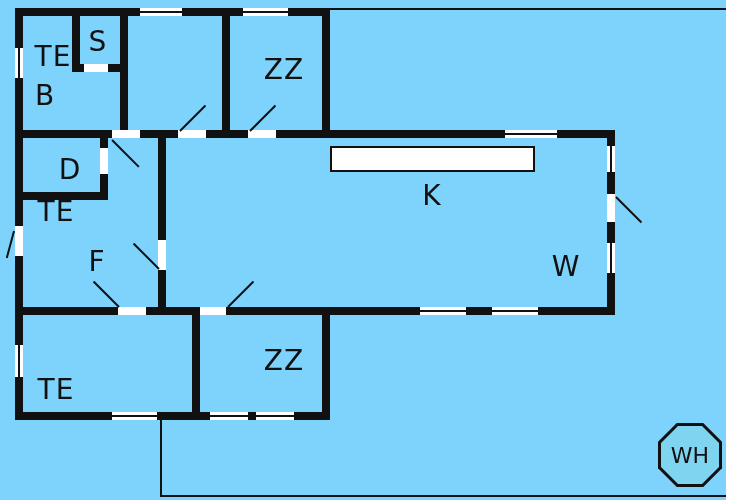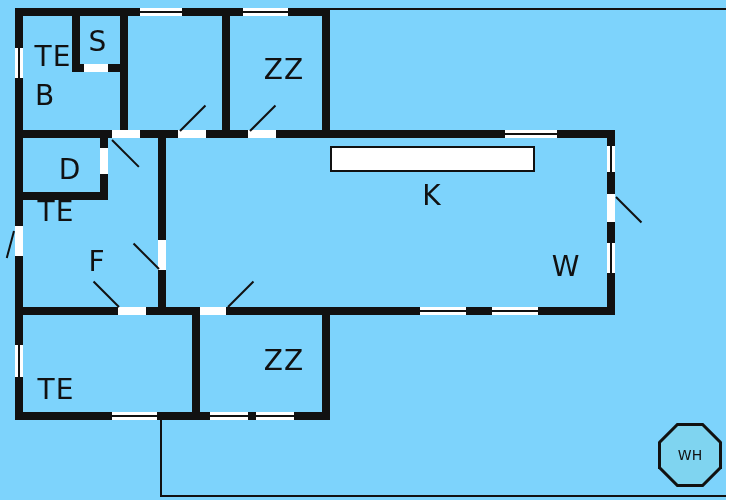--- a/index.html
+++ b/index.html
@@ -12,21 +12,21 @@
   .win-h::after{content:"";position:absolute;left:0;right:0;top:3px;height:2px;background:#111;}
   .win-v{position:absolute;width:8px;background:#fff;}
   .win-v::after{content:"";position:absolute;top:0;bottom:0;left:3px;width:2px;background:#111;}
   .swing{position:absolute;height:2px;background:#111;transform-origin:0 50%;}
   .room-label{position:absolute;transform:translate(-50%,-50%);font-size:28px;line-height:1;
               letter-spacing:1px;white-space:nowrap;}
   .counter{position:absolute;border:2px solid #111;background:#fff;box-sizing:border-box;}
   .octo{clip-path:polygon(29.29% 0%,70.71% 0%,100% 29.29%,100% 70.71%,70.71% 100%,29.29% 100%,0% 70.71%,0% 29.29%);}
   .wh-outer{position:absolute;left:658px;top:423px;width:64px;height:64px;background:#111;}
   .wh-inner{position:absolute;left:3px;top:3px;right:3px;bottom:3px;background:#7fd4f0;
-            display:flex;align-items:center;justify-content:center;font-size:14px;}
+            display:flex;align-items:center;justify-content:center;font-size:22px;}
 </style>
 </head>
 <body>
 
 <div class="plan">
 
   <div class="thin" style="left:330px;top:8px;width:415px;height:2px;"></div>
   <div class="thin" style="left:743px;top:8px;width:2px;height:489px;"></div>
   <div class="thin" style="left:160px;top:495px;width:585px;height:2px;"></div>
   <div class="thin" style="left:160px;top:420px;width:2px;height:77px;"></div>

